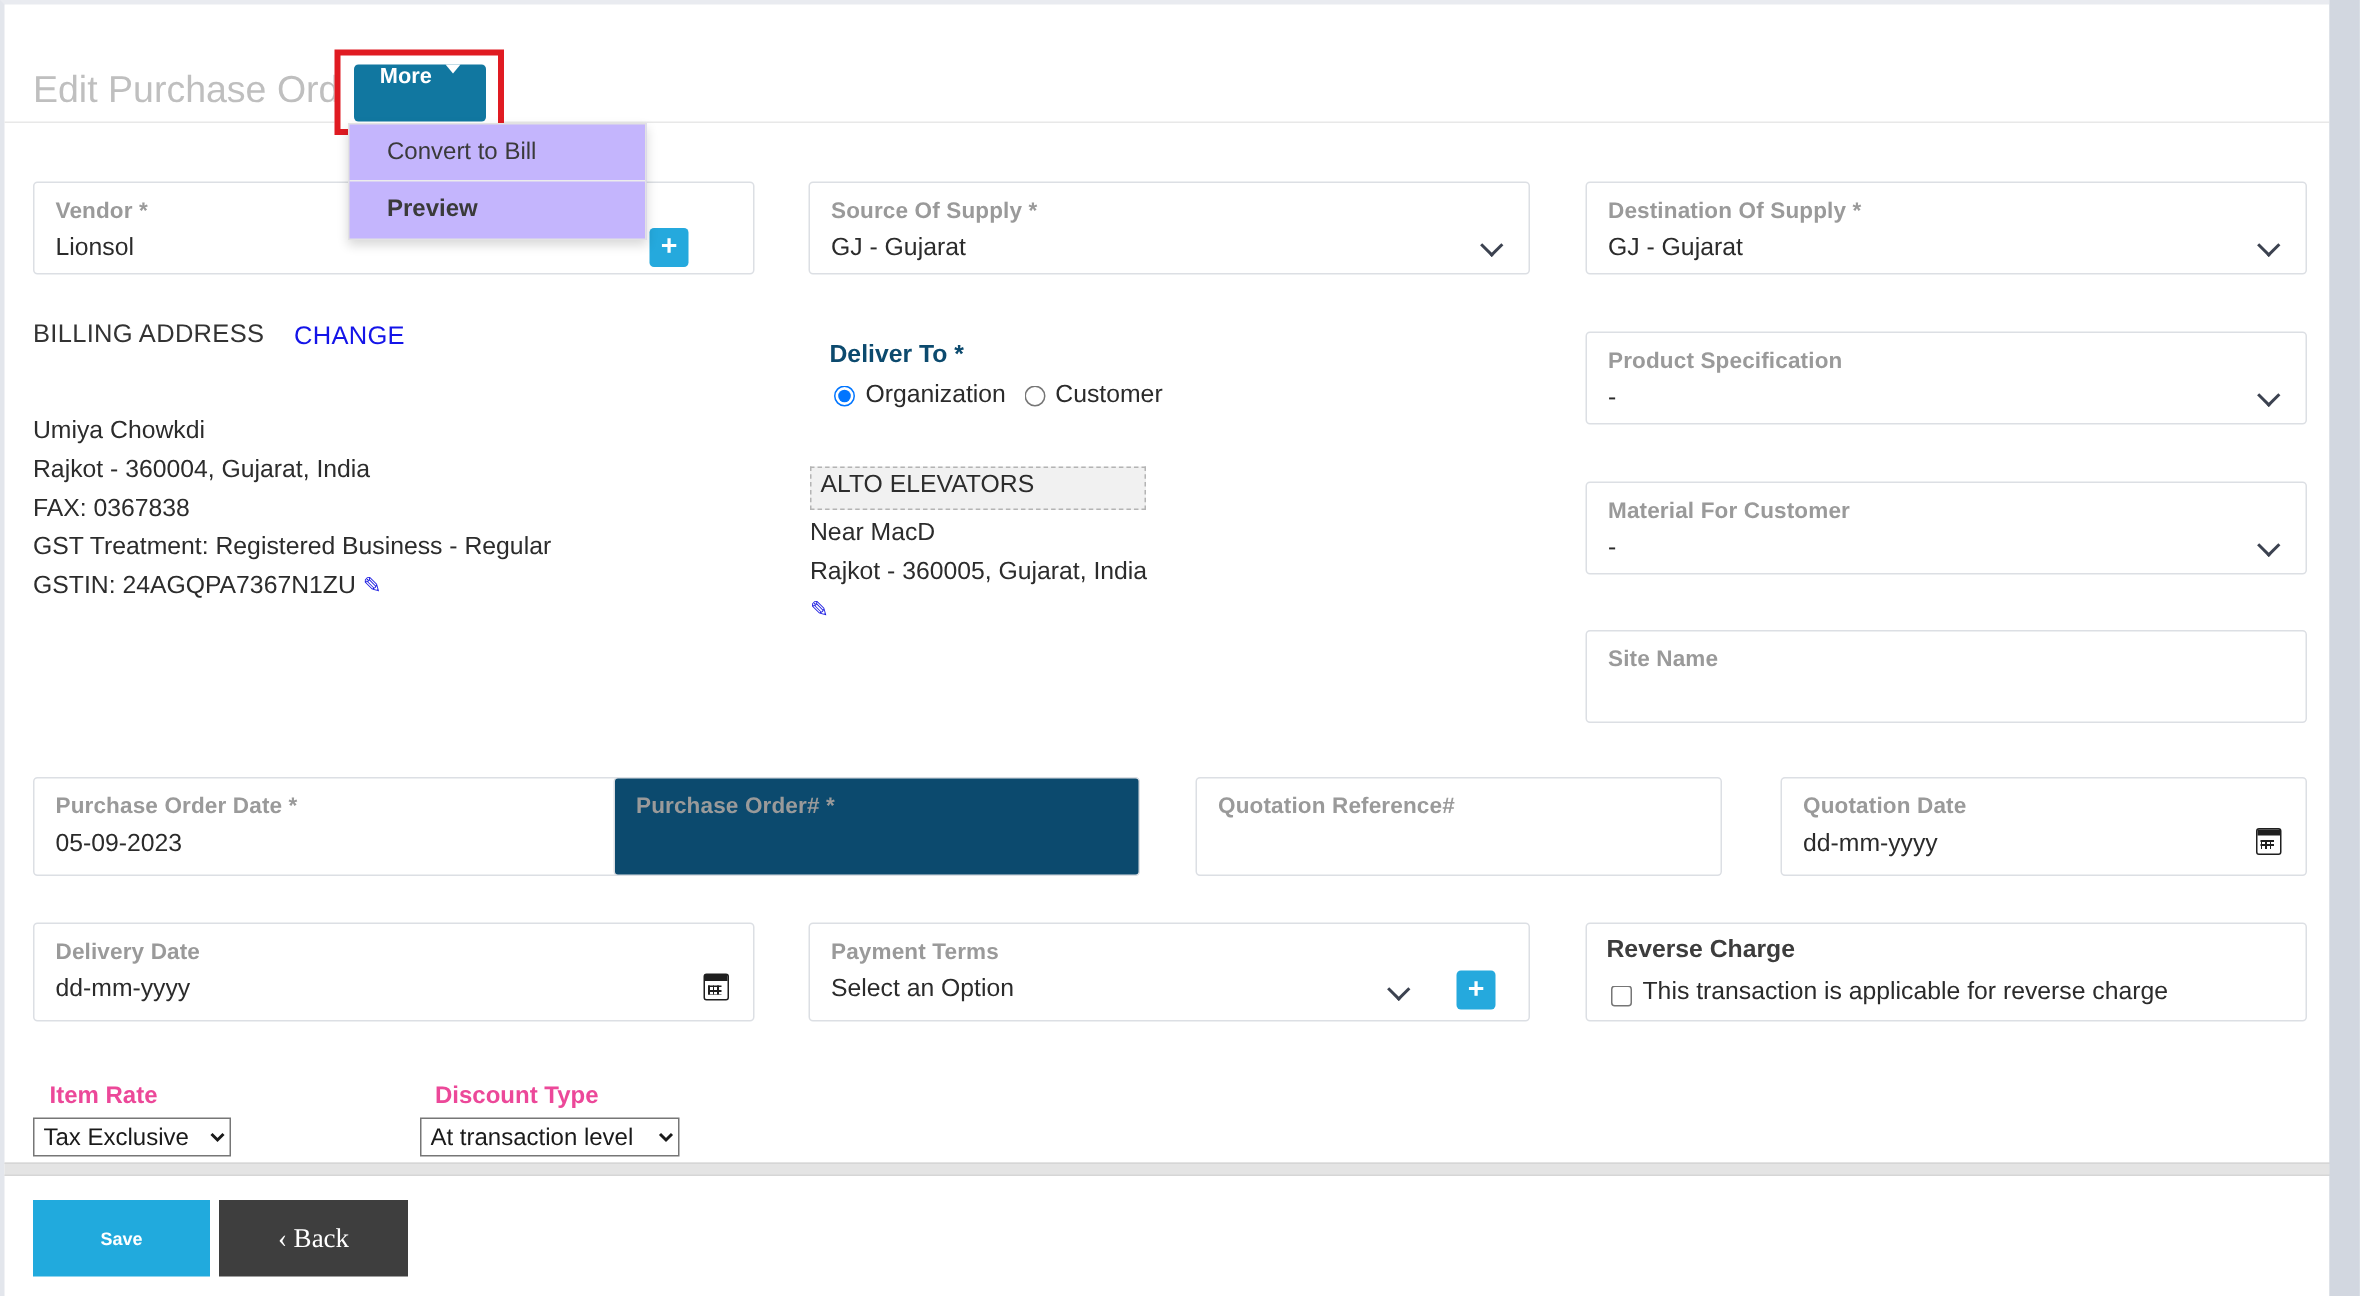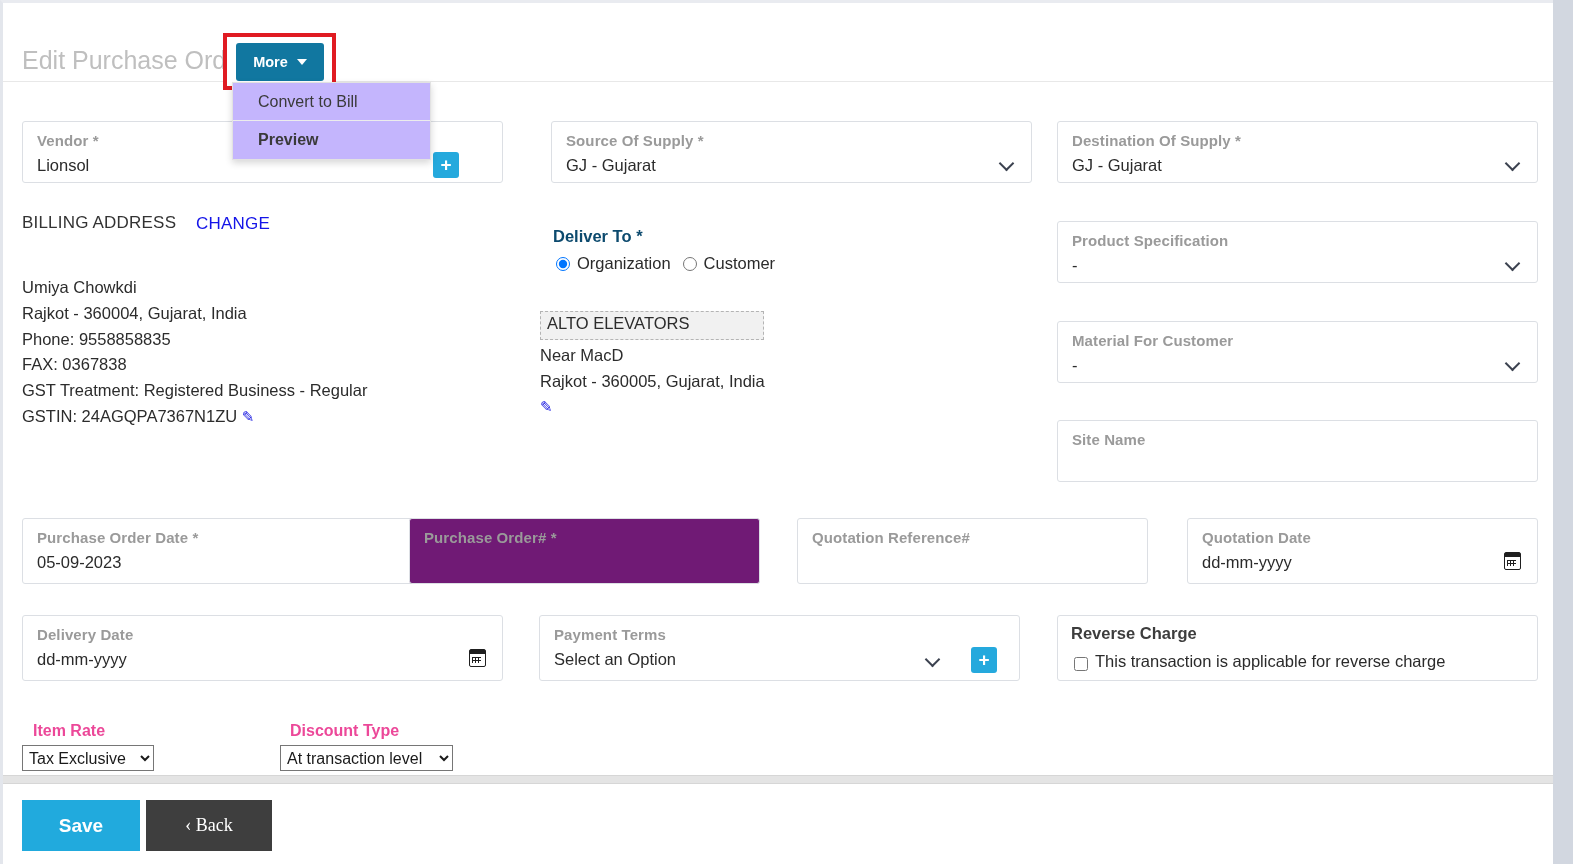--- a/index.html
+++ b/index.html
@@ -53,21 +53,20 @@
     width: 88px; height: 38px;
     background: #1177a0;
     border: none;
     border-radius: 3px;
     color: #ffffff;
     font-size: 14.5px;
     font-weight: bold;
     font-family: "Liberation Sans", sans-serif;
     cursor: pointer;
     display: flex;
-    align-items: center;
     justify-content: center;
     gap: 9px;
     padding: 0;
   }
   .caret-down {
     width: 0; height: 0;
     border-left: 5px solid transparent;
     border-right: 5px solid transparent;
     border-top: 6px solid #ffffff;
     display: inline-block;
@@ -253,21 +252,21 @@
   .rc-row {
     position: absolute;
     left: 1070px; top: 648px;
     display: flex;
     align-items: flex-end;
     font-size: 16.5px;
     color: #2b2b2b;
   }
   .rc-row input { margin: 0 7px 0 0; width: 14px; height: 14px; cursor: pointer; }
   .rc-row label { cursor: pointer; }
-  .po-box { background: #701a75; text-decoration: underline; }
+  .po-box { background: #0c4a6e; text-decoration: underline; }
 
   
   .cal {
     position: absolute;
     width: 17px; height: 18px;
     border: 1.6px solid #1f1f1f;
     border-radius: 2px;
     cursor: pointer;
   }
   .cal::before {
@@ -296,21 +295,21 @@
     border-top: 1px solid #d6d6d6;
     border-bottom: 1px solid #d6d6d6;
   }
   .btn-save {
     position: absolute;
     left: 19px; top: 797px;
     width: 118px; height: 51px;
     background: #21aadd;
     border: none;
     color: #ffffff;
-    font-size: 19px;
+    font-size: 12px;
     font-weight: bold;
     font-family: "Liberation Sans", sans-serif;
     cursor: pointer;
   }
   .btn-back {
     position: absolute;
     left: 143px; top: 797px;
     width: 126px; height: 51px;
     background: #3e3e3e;
     border: none;
@@ -340,39 +339,38 @@
     <div class="dropdown-item">Convert to Bill</div>
     <div class="dropdown-item">Preview</div>
   </div>
 
   <div class="fbox" style="left:19px; top:118px; width:481px; height:62px;">
     <div class="flabel">Vendor *</div>
     <div class="fvalue">Lionsol</div>
   </div>
   <button class="plus-btn" style="left:430px; top:149px;">+</button>
 
-  <div class="fbox" style="left:548px; top:118px; width:481px; height:62px;">
+  <div class="fbox" style="left:536px; top:118px; width:481px; height:62px;">
     <div class="flabel">Source Of Supply *</div>
     <div class="fvalue">GJ - Gujarat</div>
     <span class="chev"></span>
   </div>
 
   <div class="fbox" style="left:1054px; top:118px; width:481px; height:62px;">
     <div class="flabel">Destination Of Supply *</div>
     <div class="fvalue">GJ - Gujarat</div>
     <span class="chev"></span>
   </div>
 
   <div class="billing-head">BILLING ADDRESS</div>
   <div class="change-link">CHANGE</div>
 
   <div class="addr-block">
     <div>Umiya Chowkdi</div>
     <div>Rajkot - 360004, Gujarat, India</div>
-    <div>Phone: 9558858835</div>
     <div>FAX: 0367838</div>
     <div>GST Treatment: Registered Business - Regular</div>
     <div>
       <span>GSTIN: 24AGQPA7367N1ZU</span>
       <span class="pencil">✎</span>
     </div>
   </div>
 
   <div class="deliver-label">Deliver To *</div>
   <div class="radio-row">

